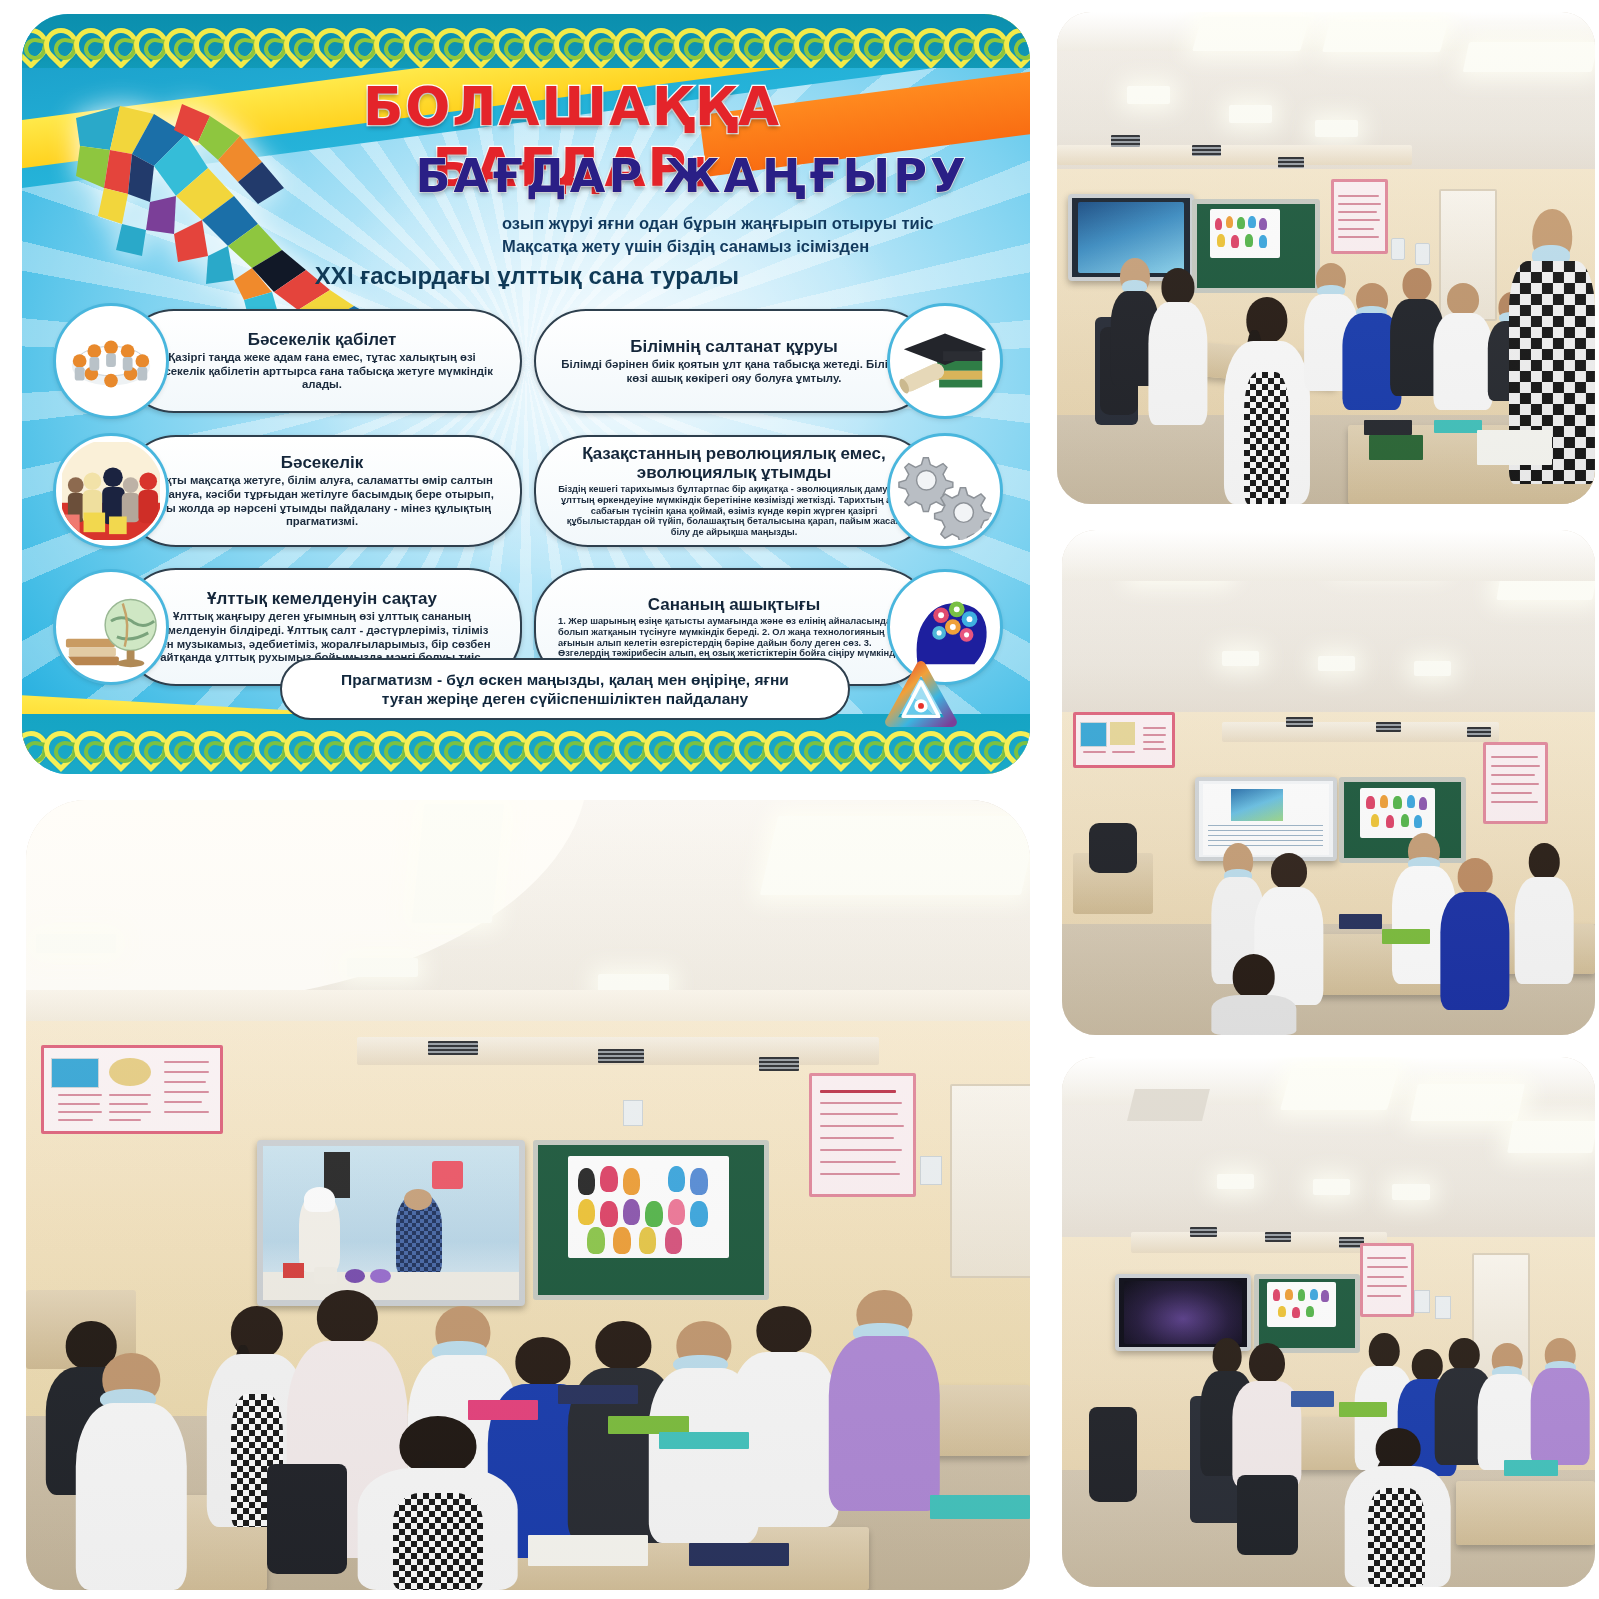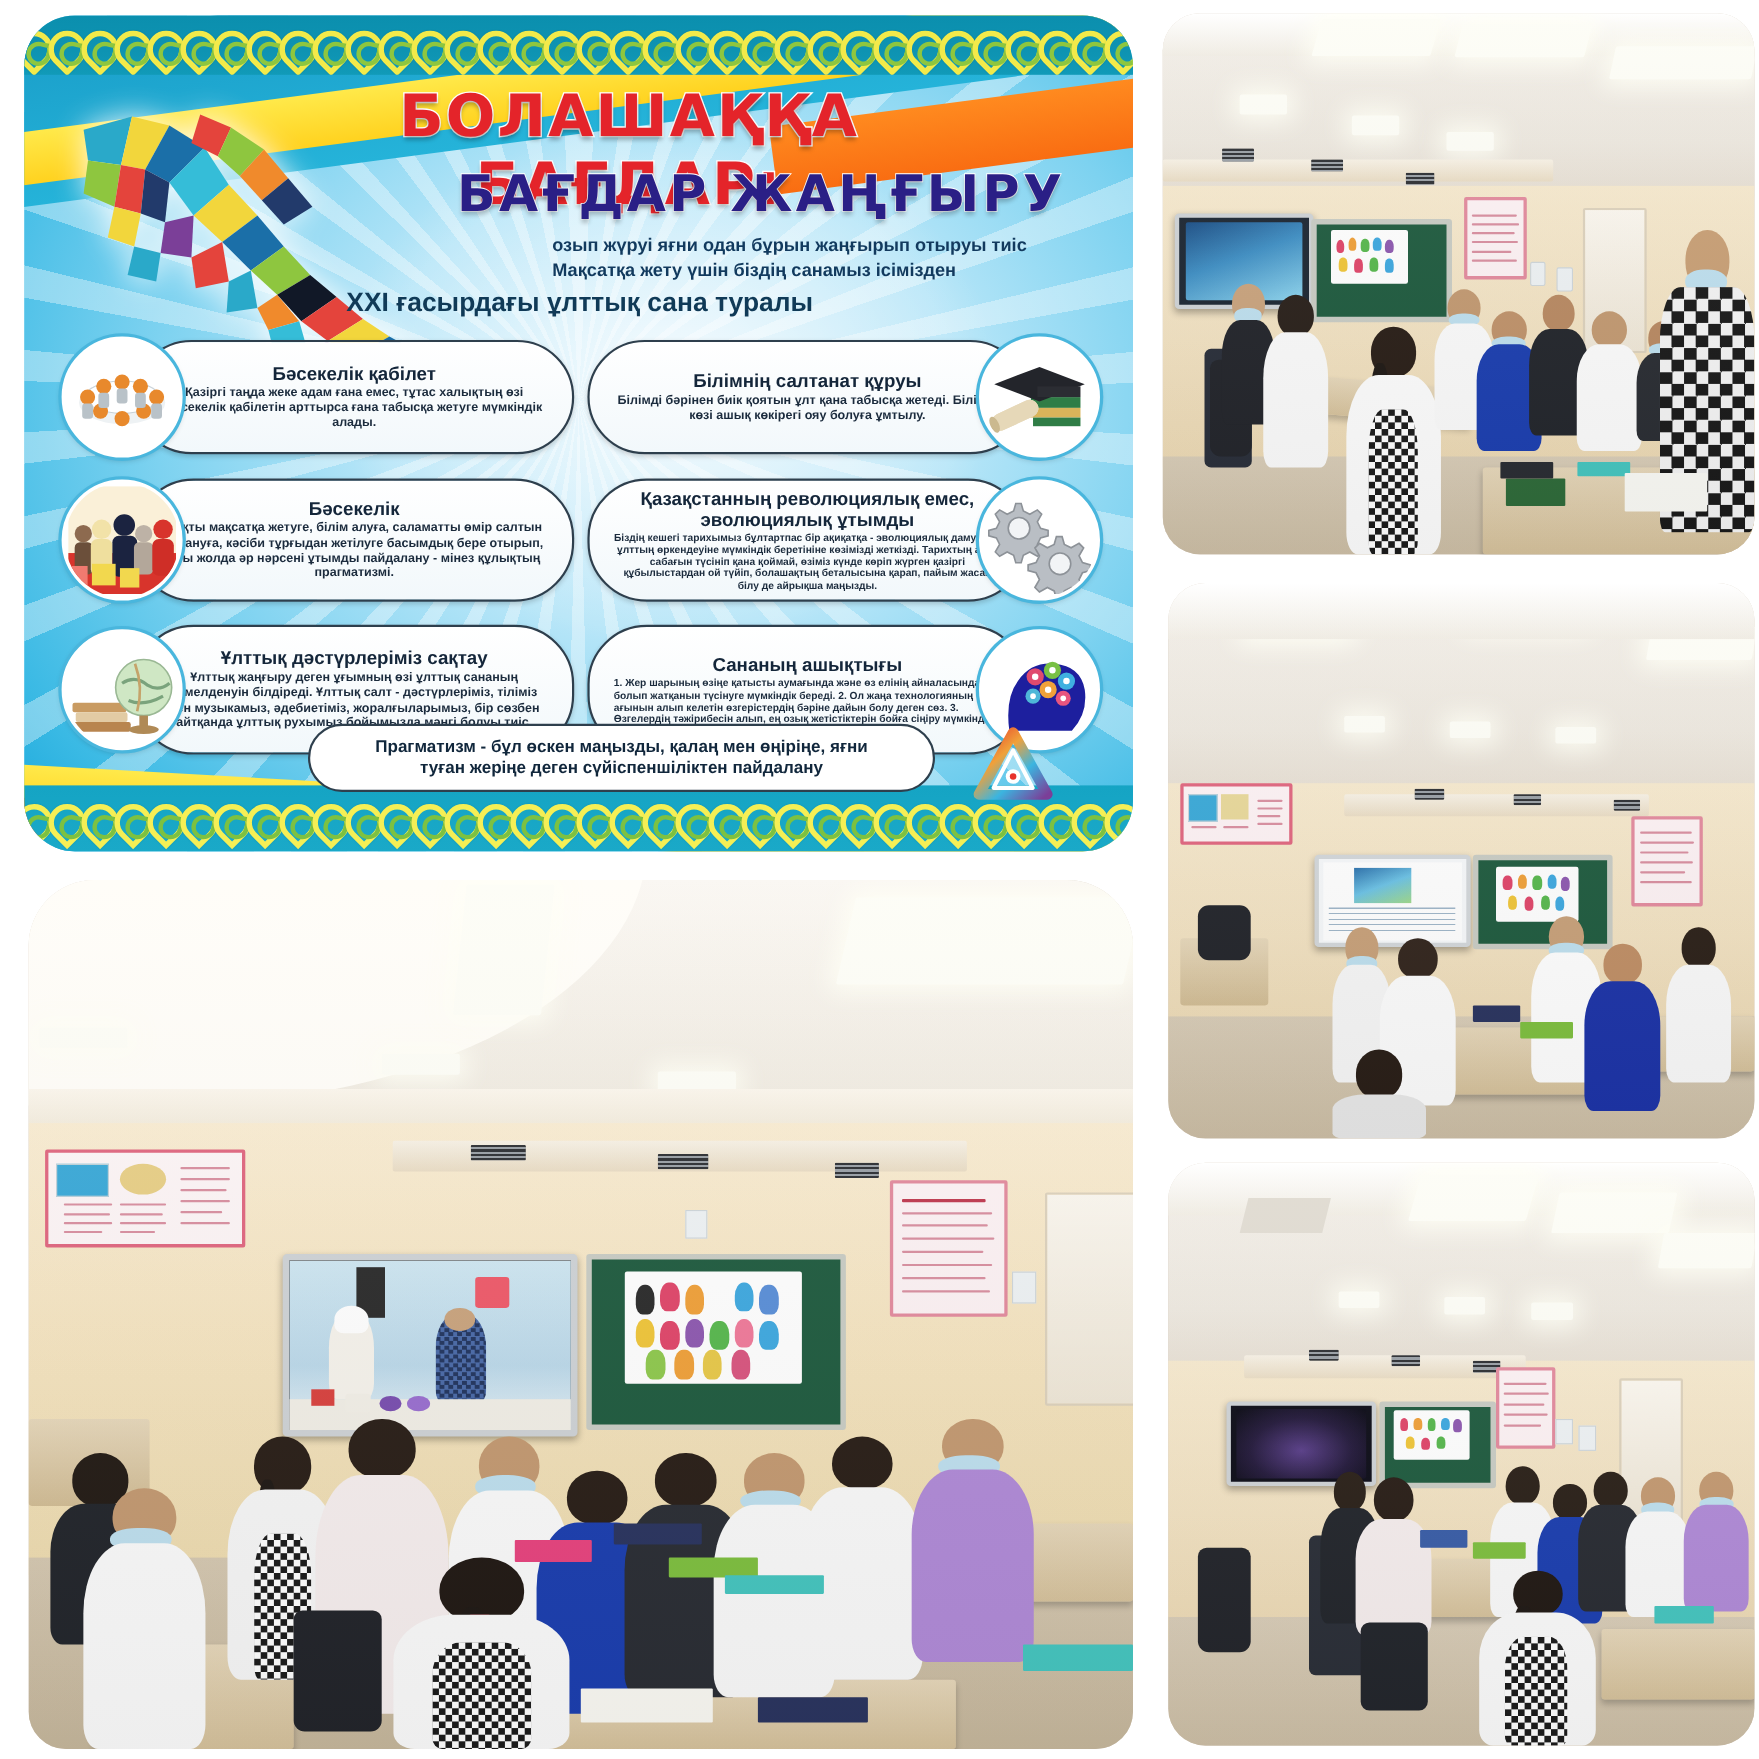--- a/index.html
+++ b/index.html
@@ -466,21 +466,21 @@
               <rect x="4" y="80" width="54" height="9" rx="2" fill="#b8854f"></rect>
               <circle cx="70" cy="48" r="26" fill="#cfe7c4" stroke="#9ab894" stroke-width="1.5"></circle>
               <path d="M50 44 q12 -8 24 2 q10 6 20 -2" stroke="#7aa37c" fill="none" stroke-width="3"></path>
               <path d="M56 60 q14 6 32 -4" stroke="#7aa37c" fill="none" stroke-width="3"></path>
               <path d="M62 26 q8 22 2 44" stroke="#c5a36a" fill="none" stroke-width="2.5"></path>
               <rect x="66" y="74" width="8" height="10" fill="#b08a56"></rect>
               <ellipse cx="70" cy="87" rx="14" ry="4" fill="#b08a56"></ellipse>
             </svg>
           </div>
           <div class="bubble b-left">
-            <div class="b-title">Ұлттық дәстүрлеріміз сақтау</div>
+            <div class="b-title">Ұлттық кемелденуін сақтау</div>
             <div class="b-body">Ұлттық жаңғыру деген ұғымның өзі ұлттық сананың кемелденуін білдіреді. Ұлттық салт - дәстүрлеріміз, тіліміз бен музыкамыз, әдебиетіміз, жоралғыларымыз, бір сөзбен айтқанда ұлттық рухымыз бойымызда мәңгі болуы тиіс.</div>
           </div>
         </div>
         <div class="cell cell-r">
           <div class="iconcircle ic-right">
             <svg viewBox="0 0 100 100" width="98" height="98">
               <rect width="100" height="100" fill="#ffffff"></rect>
               <path d="M22 88 q-4 -30 8 -46 q12 -18 34 -16 q24 2 28 24 q3 22 -12 38 z" fill="#1d1f9e"></path>
               <g>
                 <circle cx="46" cy="38" r="8" fill="#e04a6e"></circle>

